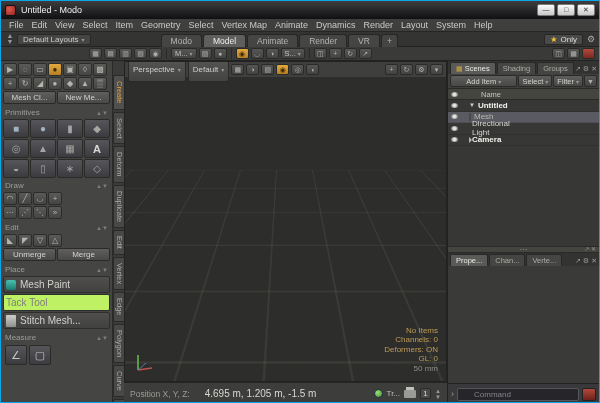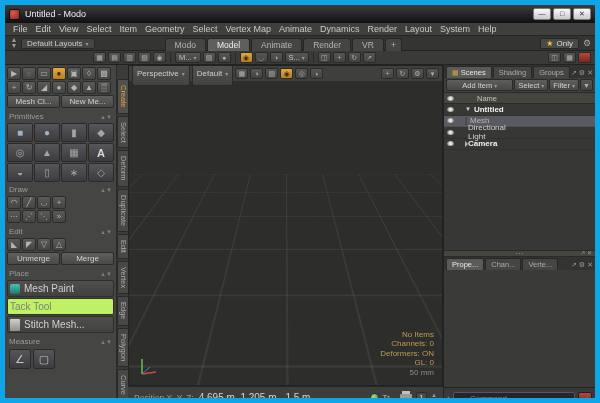--- a/index.html
+++ b/index.html
@@ -1,18 +1,18 @@
 <!DOCTYPE html>
 <html><head>
 <meta charset="utf-8">
 <style>
   * { box-sizing: border-box; margin:0; padding:0; }
   body { background:#666; font-family:"Liberation Sans", sans-serif; }
   .window { position:relative; width:600px; height:403px; background:#3b3b39; color:#ccc;
-            border:5px solid #0ea5e9; overflow:hidden; font-size:9px; }
+            border:1px solid #0ea5e9; overflow:hidden; font-size:9px; }
 
   
   .titlebar { height:18px; background:linear-gradient(#3d3d3f,#101012); display:flex; align-items:center;
               padding:0 4px; color:#eee; }
   .app-icon { width:11px; height:11px; border-radius:2px; margin-right:5px;
               background:radial-gradient(circle at 35% 35%, #e05a4e, #8c2420); border:1px solid #111; }
   .tb-title { font-size:9px; }
   .win-buttons { margin-left:auto; display:flex; gap:2px; }
   .win-btn { width:18px; height:12px; background:linear-gradient(#fbfbfb,#c9c9c9); border:1px solid #7a7a7a;
              border-radius:2px; color:#333; font-size:7px; line-height:10px; text-align:center; }
@@ -98,21 +98,21 @@
                               linear-gradient(90deg, rgba(170,170,160,0.10) 1px, transparent 1px);
              background-size:36px 36px;
              transform:perspective(280px) rotateX(63deg); transform-origin:50% 0; }
   .vp-info { position:absolute; right:8px; bottom:8px; z-index:2; text-align:right; font-size:8px; line-height:9.5px;
              color:#bf9b56; }
   .vp-info .dim { color:#8d8d89; }
   .axis-gizmo { position:absolute; left:8px; bottom:8px; z-index:2; }
 
   
   .statusbar { height:22px; background:#3d3d3b; border-top:1px solid #262624; display:flex; align-items:center;
-               padding:0 6px; gap:5px;justify-content:space-between; }
+               padding:0 6px; gap:15px;justify-content:space-between; }
   .sb-label { color:#9a9a96; font-size:8.5px; }
   .sb-value { color:#d8d8d4; font-size:10px; }
   .sb-right { margin-left:auto; display:flex; align-items:center; gap:4px; }
   .green-dot { width:9px; height:9px; border-radius:50%; background:radial-gradient(circle at 35% 35%, #9fe07a, #3f8f2f);
                border:1px solid #234; }
   .sb-tr { color:#c0c0bc; font-size:8px; }
   .printer { width:12px; height:8px; background:#9a9a96; border-radius:1px; position:relative; }
   .printer:before { content:""; position:absolute; top:-3px; left:2px; width:8px; height:3px; background:#c0c0bc; }
   .counter { min-width:11px; height:11px; background:#4a4a48; border:1px solid #2a2a28; border-radius:2px;
              color:#ddd; font-size:8px; text-align:center; line-height:10px; }

